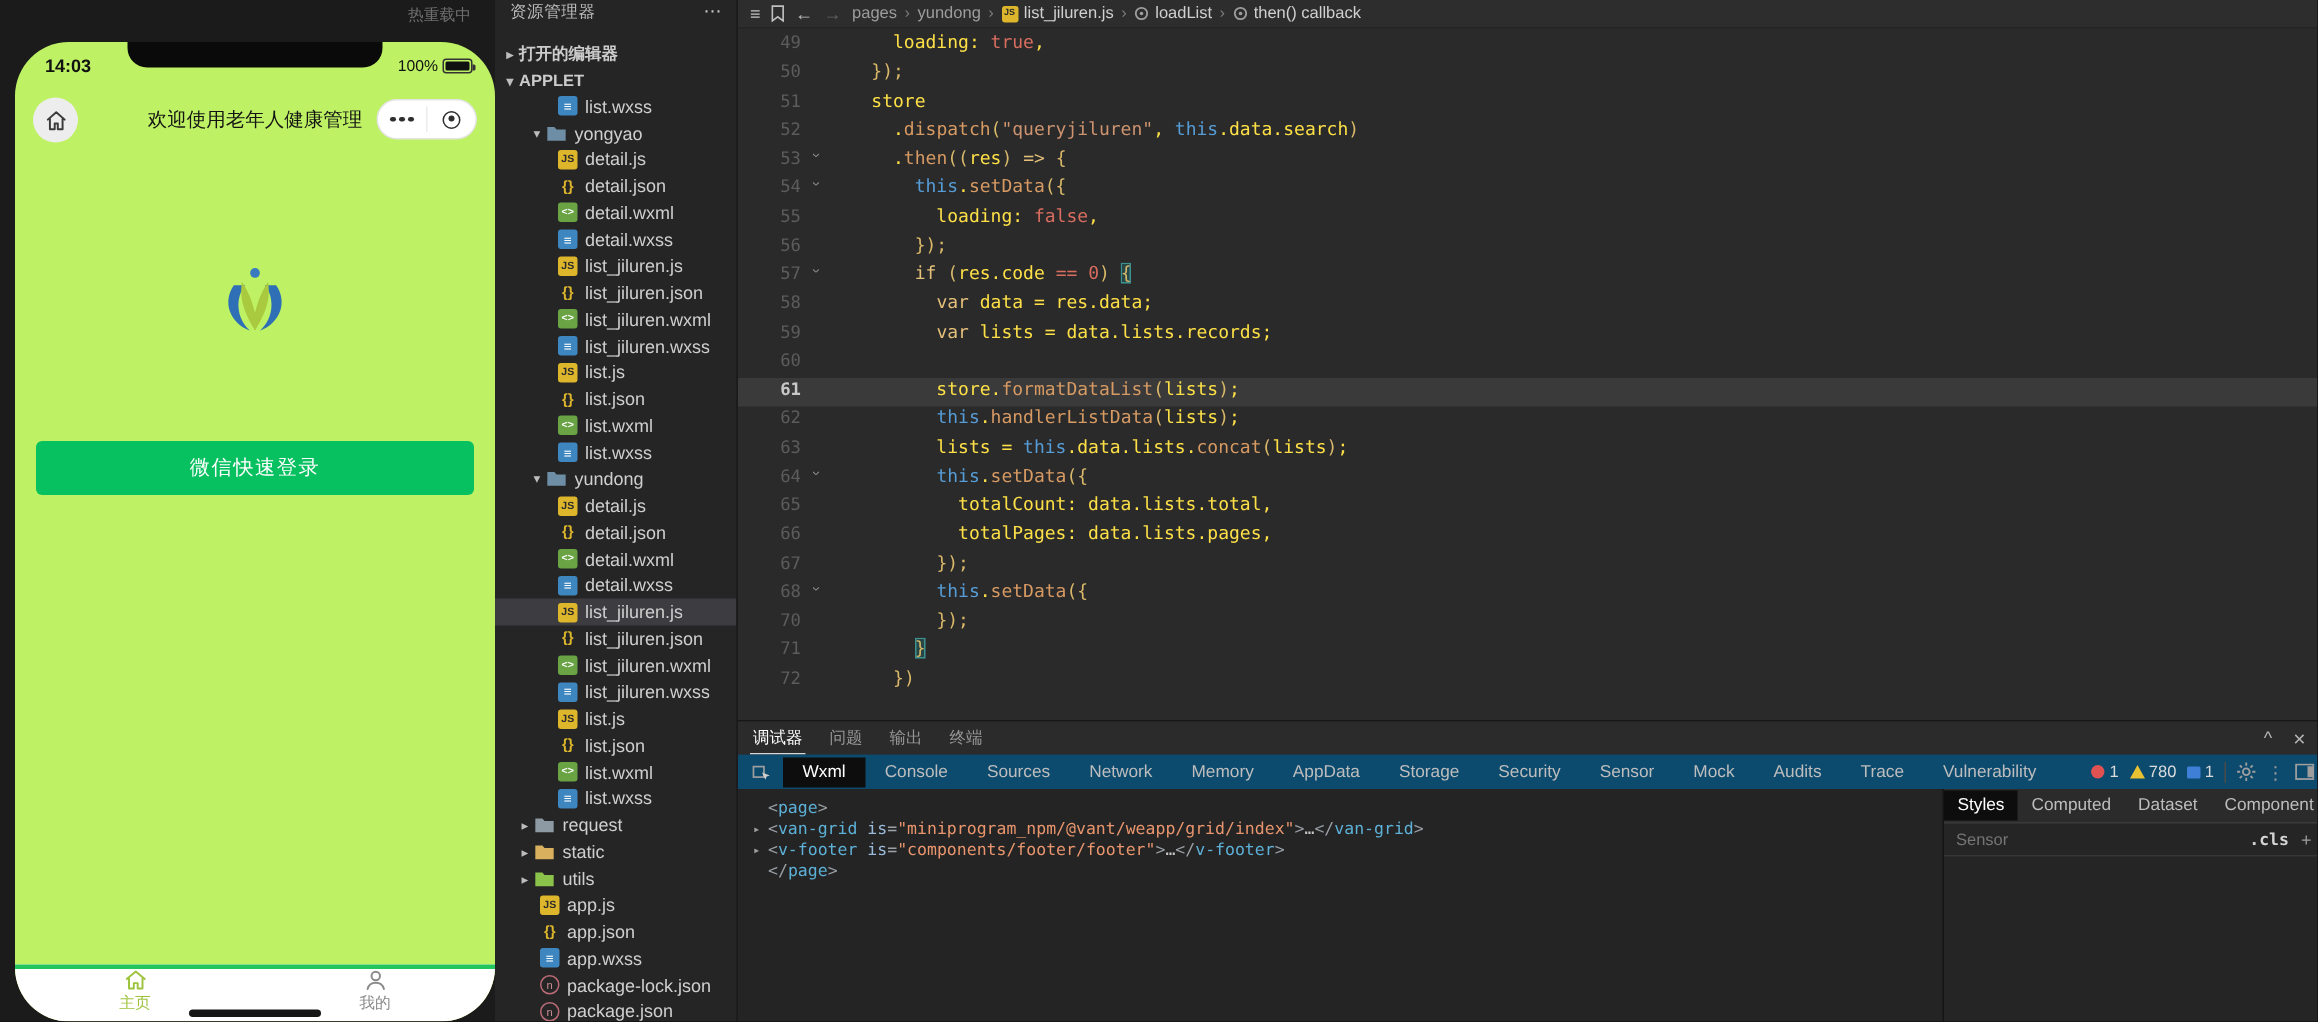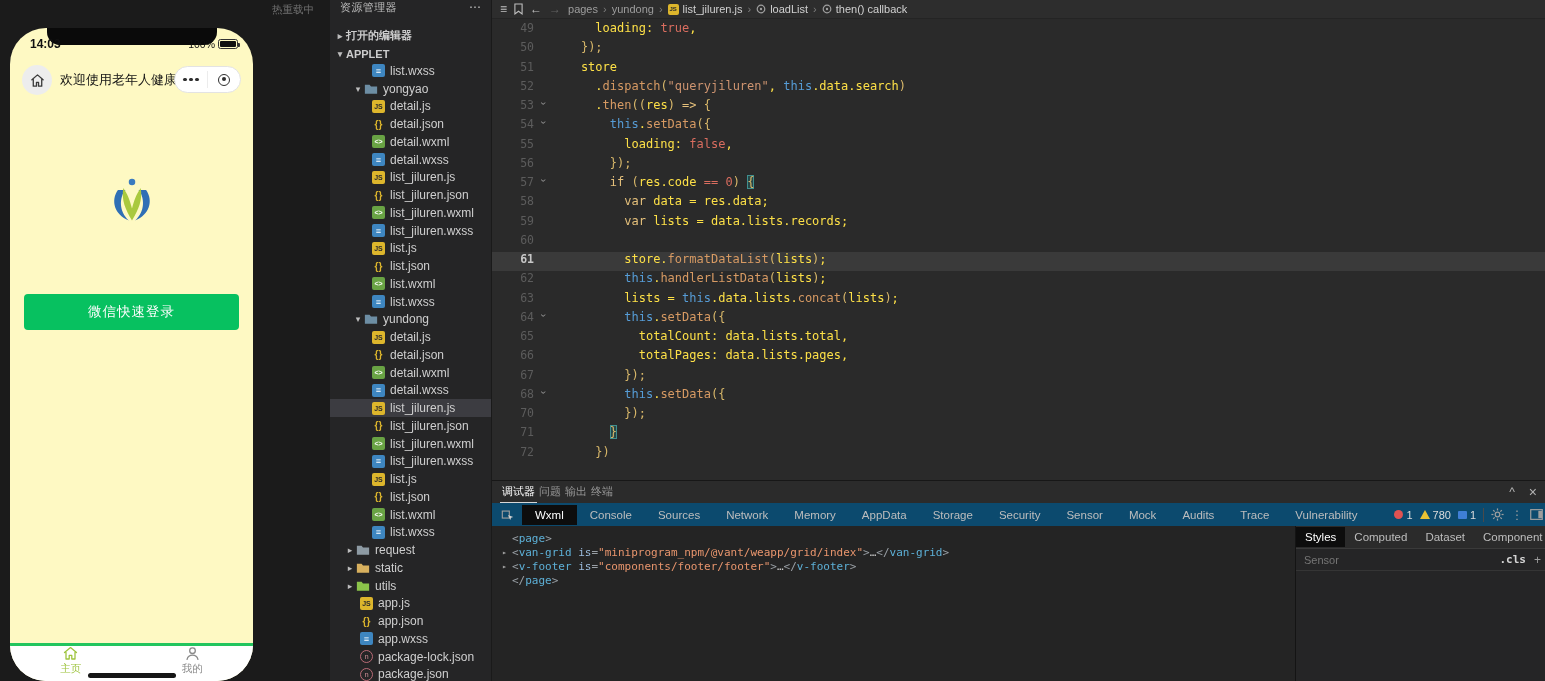--- a/index.html
+++ b/index.html
@@ -3,21 +3,21 @@
 <meta charset="utf-8">
 <style>
   *{margin:0;padding:0;box-sizing:border-box}
   html,body{background:#111}
   .root{position:relative;width:1545px;height:681px;background:#1d1d1d;overflow:hidden;
         font-family:"Liberation Sans",sans-serif;display:flex;-webkit-font-smoothing:antialiased}
 
   
   .sim{position:relative;width:330px;flex:none;background:#1b1b1b}
   .sim-label{position:absolute;top:3px;right:16px;font-size:10.5px;color:#6f6f6f}
-  .phone{position:absolute;left:10px;top:28px;width:243px;height:653px;background:#fef9c3;
+  .phone{position:absolute;left:10px;top:28px;width:320px;height:653px;background:#bef264;
          border-radius:36px;overflow:hidden}
   .notch{position:absolute;top:0;left:50%;transform:translateX(-50%);width:170px;height:17px;
          background:#0a0a0a;border-radius:0 0 13px 13px}
   .statusbar{position:absolute;top:6px;left:0;right:0;height:20px;display:flex;
              justify-content:space-between;align-items:center;padding:0 15px 0 20px}
   .time{font-size:12px;font-weight:700;color:#111}
   .batt-wrap{display:flex;align-items:center;gap:3px}
   .batt-pct{font-size:10.5px;color:#111}
   .batt{position:relative;width:20px;height:10px;border:1px solid #333;border-radius:2.5px;padding:1px}
   .batt i{display:block;width:100%;height:100%;background:#111;border-radius:1px}
@@ -544,21 +544,21 @@
           <div class="cl">
             <span class="ln">72</span>
             <span class="fold"></span>
             <span class="ct"><span class="tk-pln">      </span><span class="tk-brk">})</span></span>
           </div>
         </div>
     </div>
 
     <div class="debug">
       <div class="dbg-row1">
-        <span style="display:flex;">
+        <span style="display:flex;gap:14px">
             <span class="ptab act">调试器</span>
             <span class="ptab">问题</span>
             <span class="ptab">输出</span>
             <span class="ptab">终端</span>
           </span>
         <span class="row1-right">
           <span class="rbtn">^</span>
           <span class="rbtn" style="font-size:14px">×</span>
         </span>
       </div>

